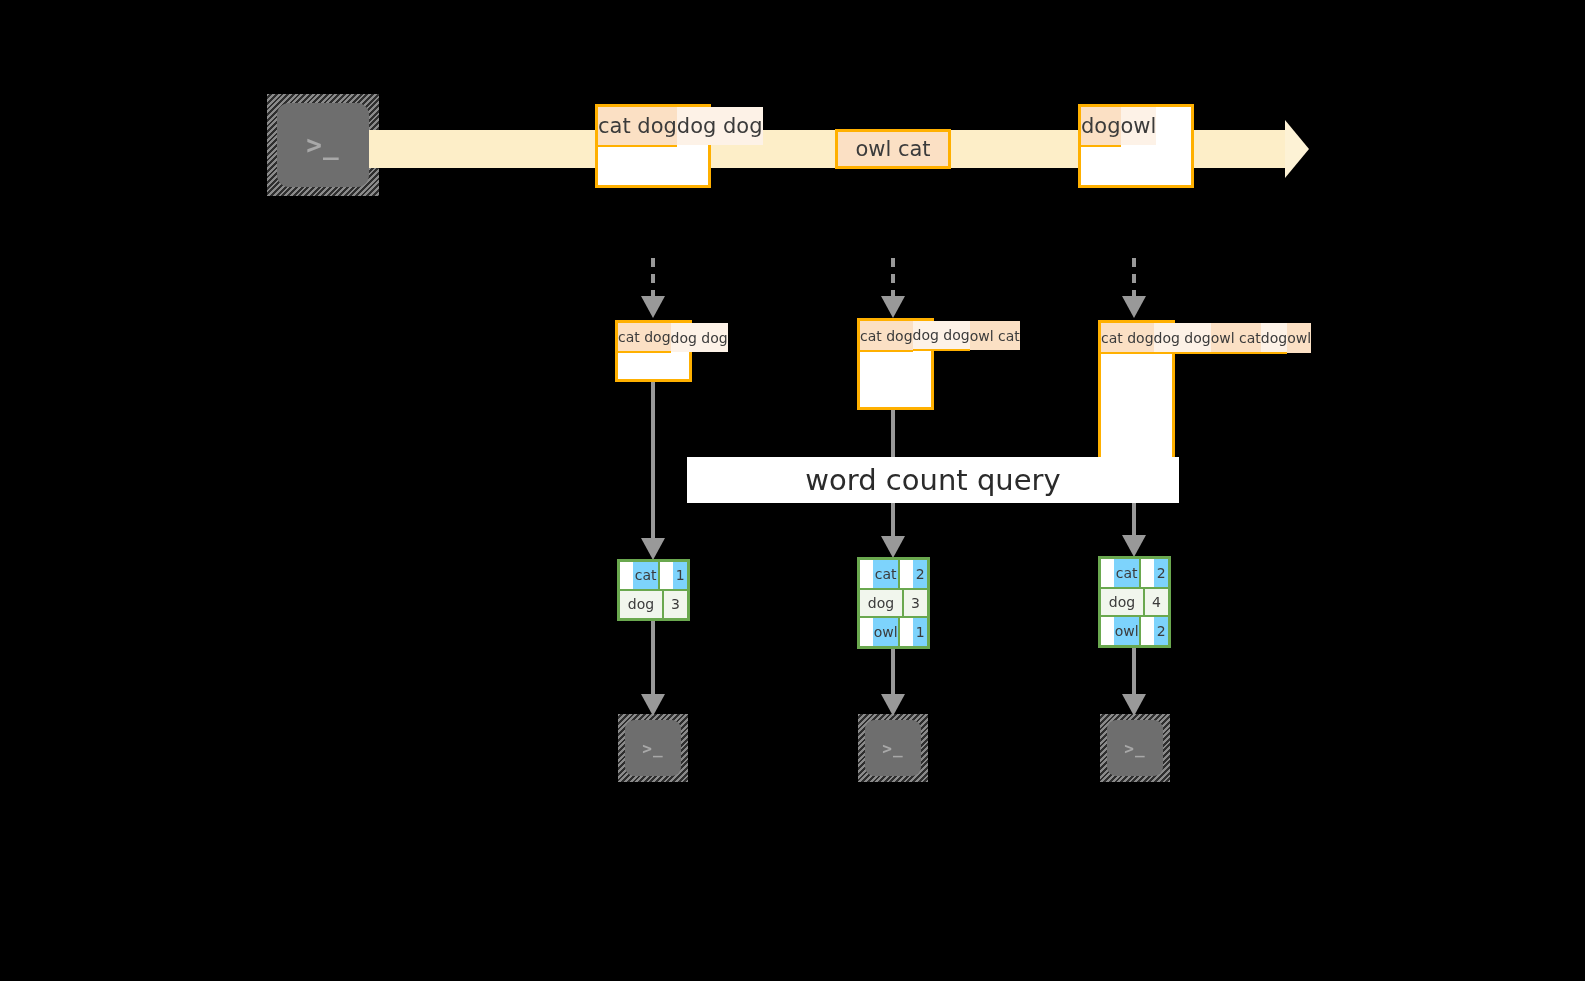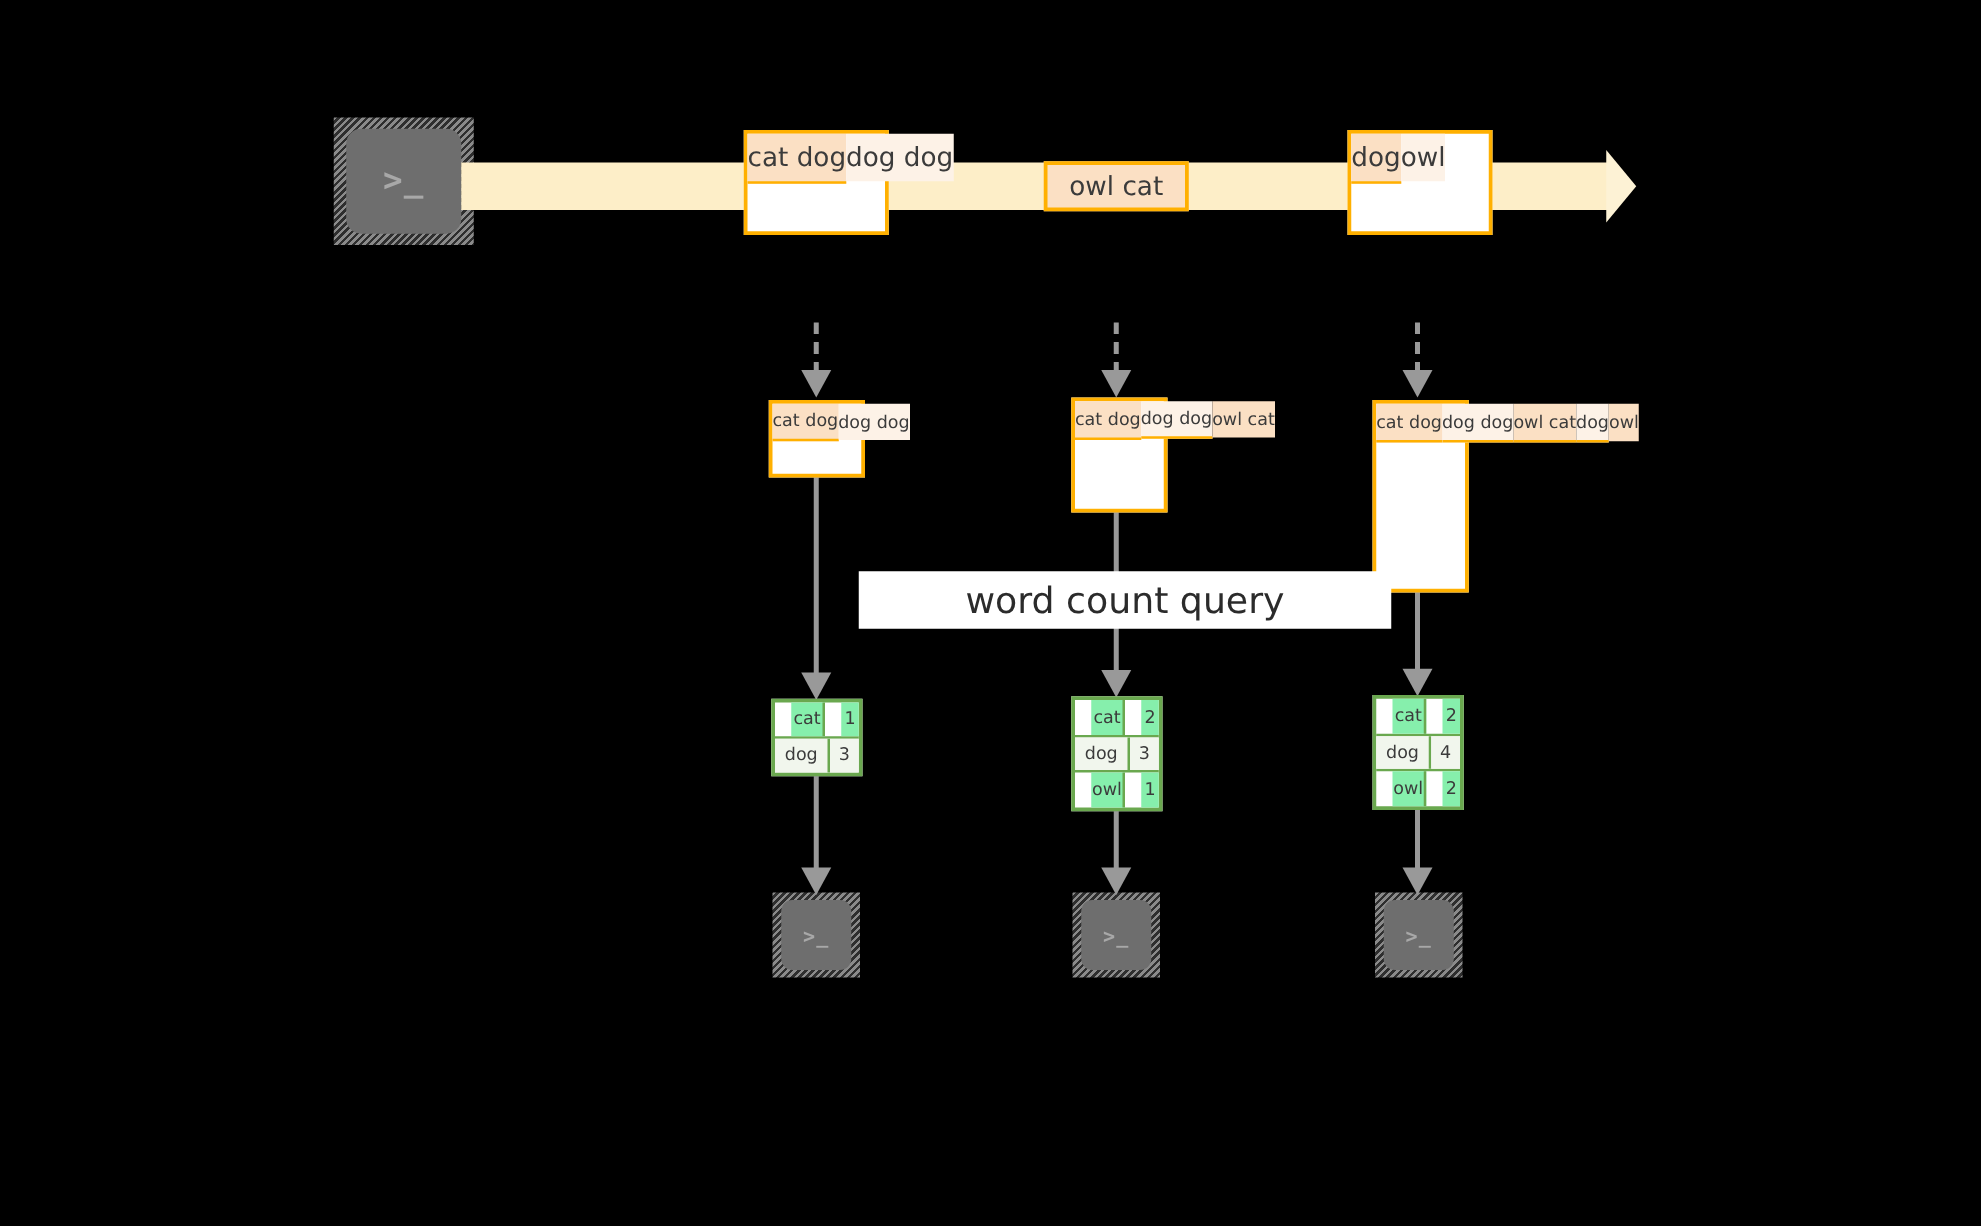--- a/index.html
+++ b/index.html
@@ -113,21 +113,21 @@
   .gtable .grow:last-child { border-bottom: none; }
   .gtable .gcell {
     box-sizing: border-box;
     display: flex;
     align-items: center;
     justify-content: center;
     color: #3b3b3b;
     white-space: nowrap;
   }
   .gtable .gcell.k { border-right: 2px solid #6aa84f; }
-  .gtable .grow.dark  .gcell { background: #86efac; margin-left: 13px; }
+  .gtable .grow.dark  .gcell { background: #7dd3fc; margin-left: 13px; }
   .gtable .grow.light .gcell { background: #f1f6ed; }
 
   
   .vline {
     position: absolute;
     background: #999999;
     width: 4px;
     z-index: 1;
   }
   .vdash {
@@ -282,15 +282,15 @@
 
   <div class="vline" style="left:1132px; top:648px; height:49px;"></div>
   <div class="vhead" style="left:1122px; top:694px;"></div>
 
   <div class="term" style="left:1100px; top:714px; width:70px; height:68px;">
     <div class="inner" style="left:7px; top:6px; right:7px; bottom:6px; border-radius:9px;">
       <span class="prompt" style="font-size:16px;">&gt;_</span>
     </div>
   </div>
 
-  <div class="query-label" style="left:687px; top:457px; width:426px; height:46px; font-size:29px;">word count query</div>
+  <div class="query-label" style="left:687px; top:457px; width:492px; height:46px; font-size:29px;">word count query</div>
 
 </div>
 
 </body></html>

